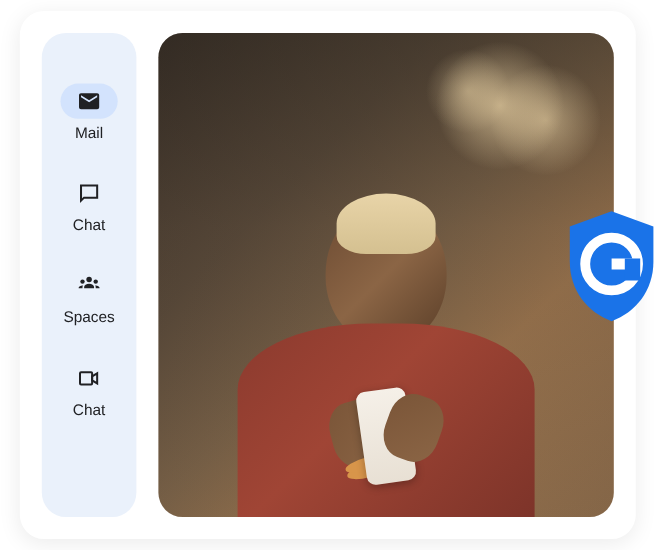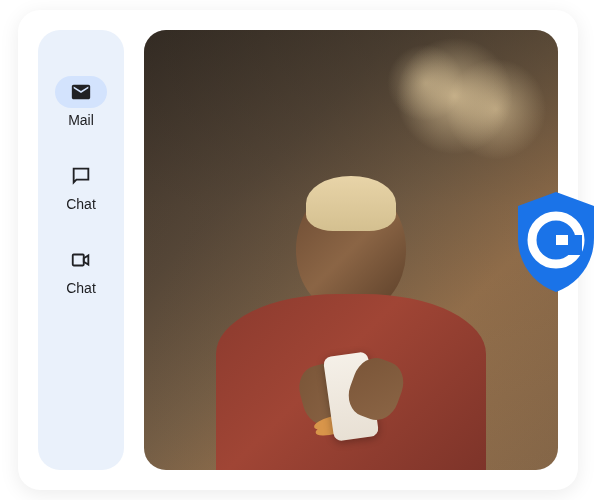--- a/index.html
+++ b/index.html
@@ -172,20 +172,33 @@
 
     <div class="sidebar-item">
       <div class="icon-wrap">
         <svg width="22" height="22" viewBox="0 0 24 24" fill="none" stroke="#202124" stroke-width="2">
           <path d="M4 4h16v12H7l-3 3V4z" fill="none"></path>
         </svg>
       </div>
       <span class="sidebar-label">Chat</span>
     </div>
 
+    <div class="sidebar-item">
+      <div class="icon-wrap">
+        <svg width="24" height="22" viewBox="0 0 24 22" fill="#202124">
+          <circle cx="12" cy="5" r="2.5"></circle>
+          <circle cx="6" cy="7" r="2"></circle>
+          <circle cx="18" cy="7" r="2"></circle>
+          <path d="M12 9c-2.5 0-4.5 1.2-4.5 3v1h9v-1c0-1.8-2-3-4.5-3z"></path>
+          <path d="M6 10.5c-1.8 0-3.5.9-3.5 2.2V13h3.5v-1c0-.6.2-1.1.5-1.5-.2 0-.3 0-.5 0z"></path>
+          <path d="M18 10.5c-.2 0-.3 0-.5 0 .3.4.5.9.5 1.5v1h3.5v-.3c0-1.3-1.7-2.2-3.5-2.2z"></path>
+        </svg>
+      </div>
+      <span class="sidebar-label">Spaces</span>
+    </div>
 
     <div class="sidebar-item">
       <div class="icon-wrap">
         <svg width="22" height="22" viewBox="0 0 24 24" fill="none" stroke="#202124" stroke-width="2">
           <rect x="3" y="6" width="12" height="12" rx="1" fill="none"></rect>
           <path d="M15 10l5-3v10l-5-3v-4z" fill="none"></path>
         </svg>
       </div>
       <span class="sidebar-label">Chat</span>
     </div>

